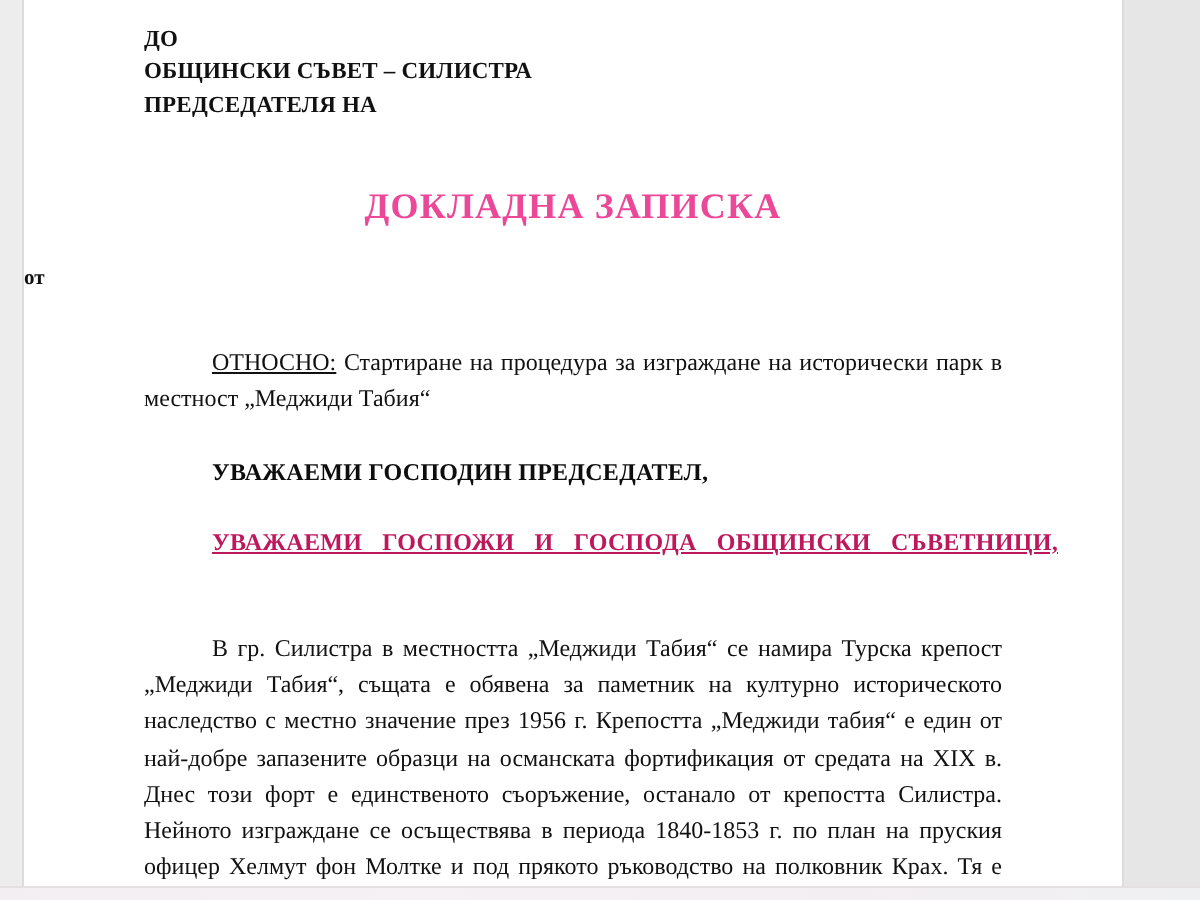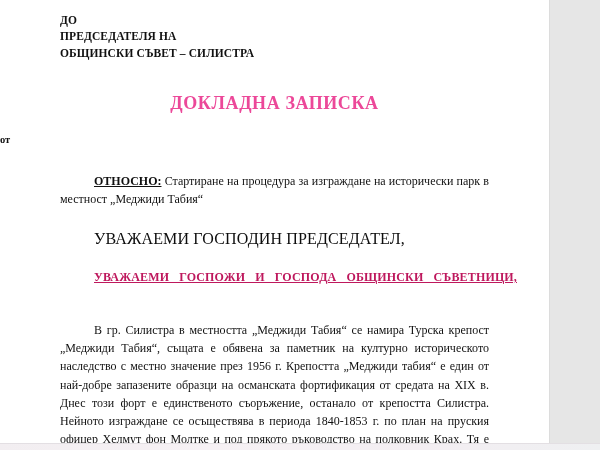--- a/index.html
+++ b/index.html
@@ -37,21 +37,21 @@
     left: 14px;
     top: 0;
     width: 2px;
     height: 450px;
     background: #d2d2d2;
   }
 
   
   .page {
     position: absolute;
-    left: 0;
+    left: 12px;
     top: 0;
     width: 549px;
     height: 444px;
     background: #ffffff;
     box-shadow: 0 0 0 1px #dcdcdc;
     overflow: hidden;
   }
 
   .page-inner {
     position: absolute;
@@ -119,29 +119,29 @@
 
   .subject {
     margin: 27px 60px 0 60px;
     font-size: 12px;
     line-height: 1.5;
     color: #111111;
     text-align: justify;
     text-indent: 34px;
   }
   .subject .lbl {
-    font-weight: bold;
+    font-weight: normal;
     text-decoration: underline;
     text-underline-offset: 1px;
   }
 
   .salutation {
     margin: 19px 60px 0 60px;
-    font-size: 16px;
-    font-weight: normal;
+    font-size: 12px;
+    font-weight: bold;
     line-height: 1.5;
     color: #0d0d0d;
     text-indent: 34px;
     letter-spacing: 0.15px;
   }
 
   .salutation-justified {
     margin: 17px 32px 0 60px;
     font-size: 12px;
     font-weight: bold;
@@ -174,22 +174,22 @@
 <div id="viewport">
 
   <div class="gutter-left"></div>
   <div class="gutter-seam"></div>
 
   <div class="page">
     <div class="page-inner">
 
       <div class="addressee">
         <div>ДО</div>
+        <div>ОБЩИНСКИ СЪВЕТ – СИЛИСТРА</div>
         <div>ПРЕДСЕДАТЕЛЯ НА</div>
-        <div>ОБЩИНСКИ СЪВЕТ – СИЛИСТРА</div>
       </div>
 
       <div class="doc-title">ДОКЛАДНА ЗАПИСКА</div>
 
       <div class="from-label">от</div>
 
 
       <p class="subject"><span class="lbl">ОТНОСНО:</span><span> Стартиране на процедура за изграждане на исторически парк в местност „Меджиди Табия“</span></p>
 
       <p class="salutation">УВАЖАЕМИ ГОСПОДИН ПРЕДСЕДАТЕЛ,</p>

